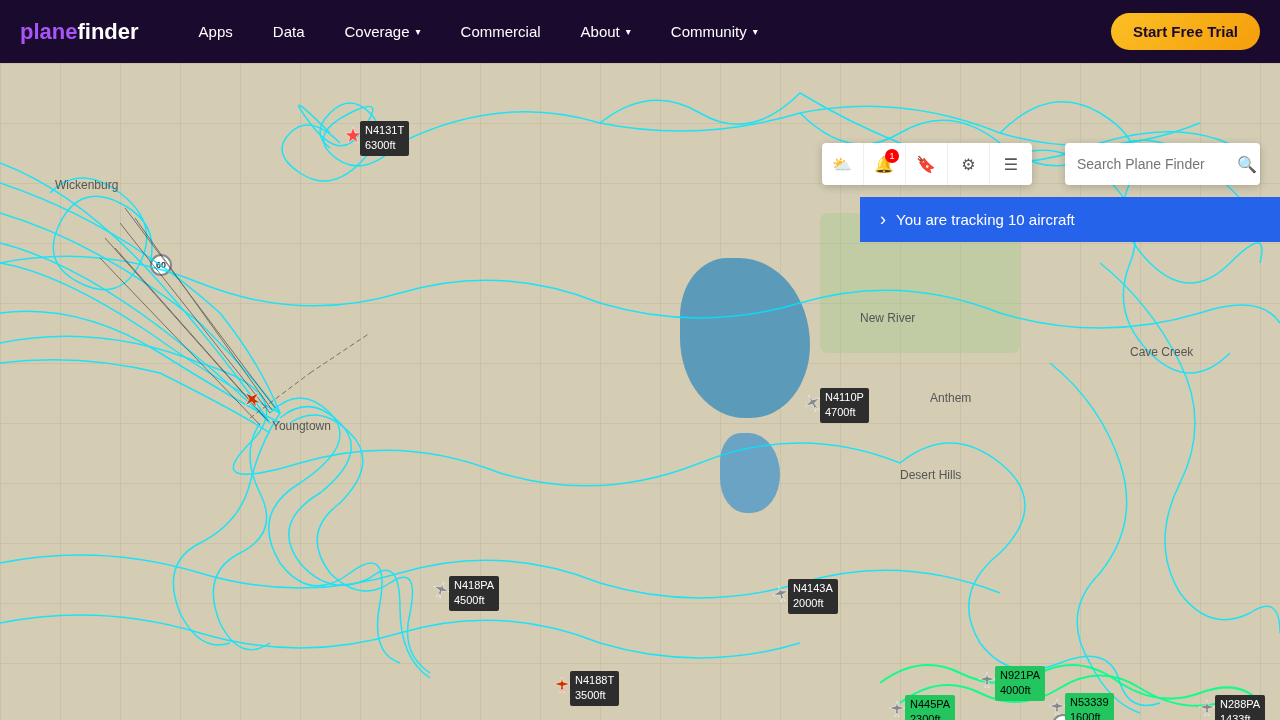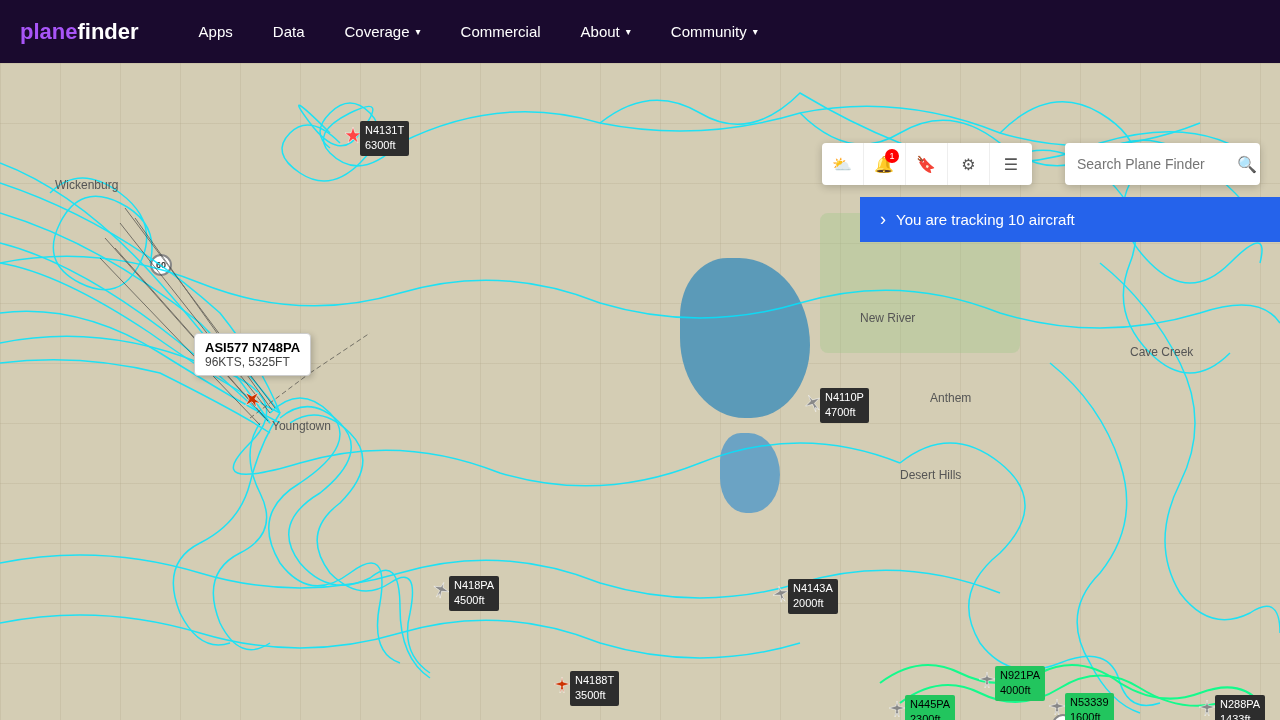--- a/index.html
+++ b/index.html
@@ -273,20 +273,21 @@
     </div>
     <div class="nav-item">
       <span>About</span>
       <span class="chevron">▾</span>
     </div>
     <div class="nav-item">
       <span>Community</span>
       <span class="chevron">▾</span>
     </div>
   </div>
+  <div class="nav-cta">Start Free Trial</div>
 </nav>
 
 <div class="map-container">
   <div class="map-bg"></div>
 
   <div class="water water-main"></div>
   <div class="water water-small"></div>
 
   <div class="green-area" style="top:150px;left:820px;width:200px;height:140px;"></div>
 
@@ -373,24 +374,20 @@
   <svg style="position:absolute;left:803px;top:330px;width:20px;height:20px;" viewBox="0 0 20 20">
     <g transform="rotate(-30,10,10)" fill="#888" stroke="white" stroke-width="0.5">
       <polygon points="10,1 11,7 18,9 11,11 12,19 10,15 8,19 9,11 2,9 9,7"></polygon>
     </g>
   </svg>
   <div class="aircraft-label" style="left:820px;top:325px;">
     <div>N4110P</div>
     <div>4700ft</div>
   </div>
 
-  <div class="aircraft-popup" style="left:194px;top:270px;">
-    <div class="callsign">ASI577 N748PA</div>
-    <div class="details">96KTS,  5325FT</div>
-  </div>
   <svg style="position:absolute;left:241px;top:325px;width:22px;height:22px;" viewBox="0 0 22 22">
     <g transform="rotate(-45,11,11)" fill="#cc3300" stroke="white" stroke-width="0.5">
       <polygon points="11,2 13,9 20,11 13,13 14,20 11,16 8,20 9,13 2,11 9,9"></polygon>
     </g>
   </svg>
 
   <svg style="position:absolute;left:432px;top:518px;width:18px;height:18px;" viewBox="0 0 18 18">
     <g transform="rotate(20,9,9)" fill="#888" stroke="white" stroke-width="0.5">
       <polygon points="9,1 10,6 17,8 10,10 11,17 9,13 7,17 8,10 1,8 8,6"></polygon>
     </g>

